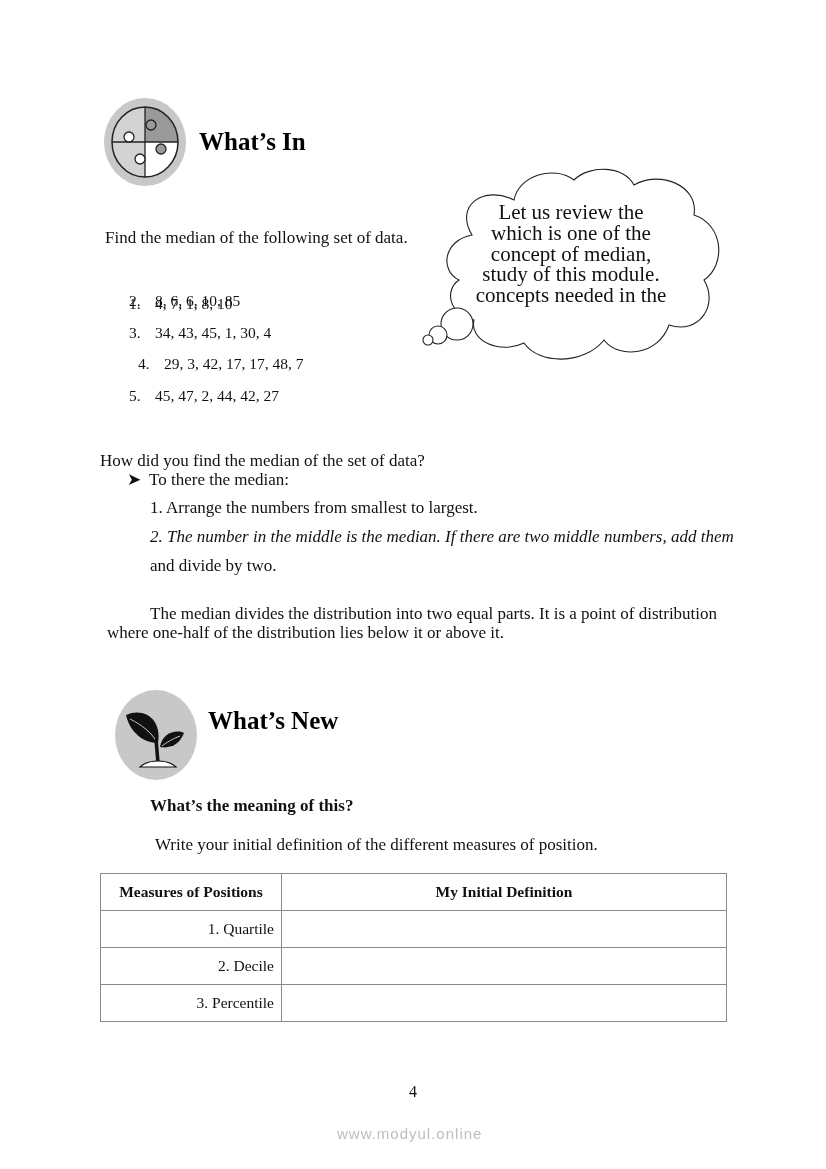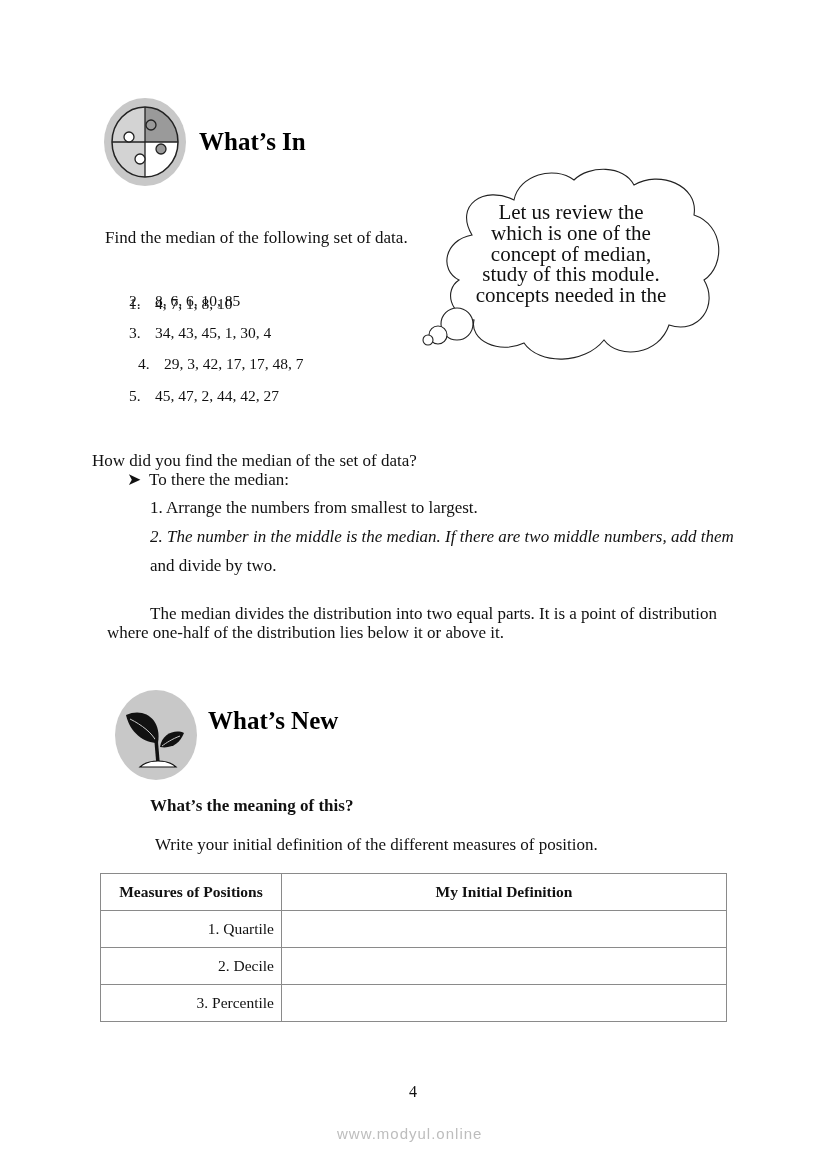--- a/index.html
+++ b/index.html
@@ -102,21 +102,21 @@
   </svg>
   <div class="abs cloud-text" style="left:57px; top:37px;">
     <div>Let us review the</div>
     <div>which is one of the</div>
     <div>concept of median,</div>
     <div>study of this module.</div>
     <div>concepts needed in the</div>
   </div>
 </div>
 
-<div class="abs txt" style="left:92px; top:451px;">How did you find the median of the set of data?</div>
+<div class="abs txt" style="left:100px; top:451px;">How did you find the median of the set of data?</div>
 <div class="abs txt" style="left:127px; top:470px;">
   <span style="display:inline-block; width:22px;">➤</span><span>To there the median:</span>
 </div>
 <div class="abs txt" style="left:150px; top:498px;">1. Arrange the numbers from smallest to largest.</div>
 <div class="abs txt" style="left:150px; top:527px;font-style:italic;">2. The number in the middle is the median. If there are two middle numbers, add them</div>
 <div class="abs txt" style="left:150px; top:556px;">and divide by two.</div>
 
 <div class="abs txt" style="left:150px; top:604px;">The median divides the distribution into two equal parts. It is a point of distribution</div>
 <div class="abs txt" style="left:107px; top:623px;">where one-half of the distribution lies below it or above it.</div>
 

